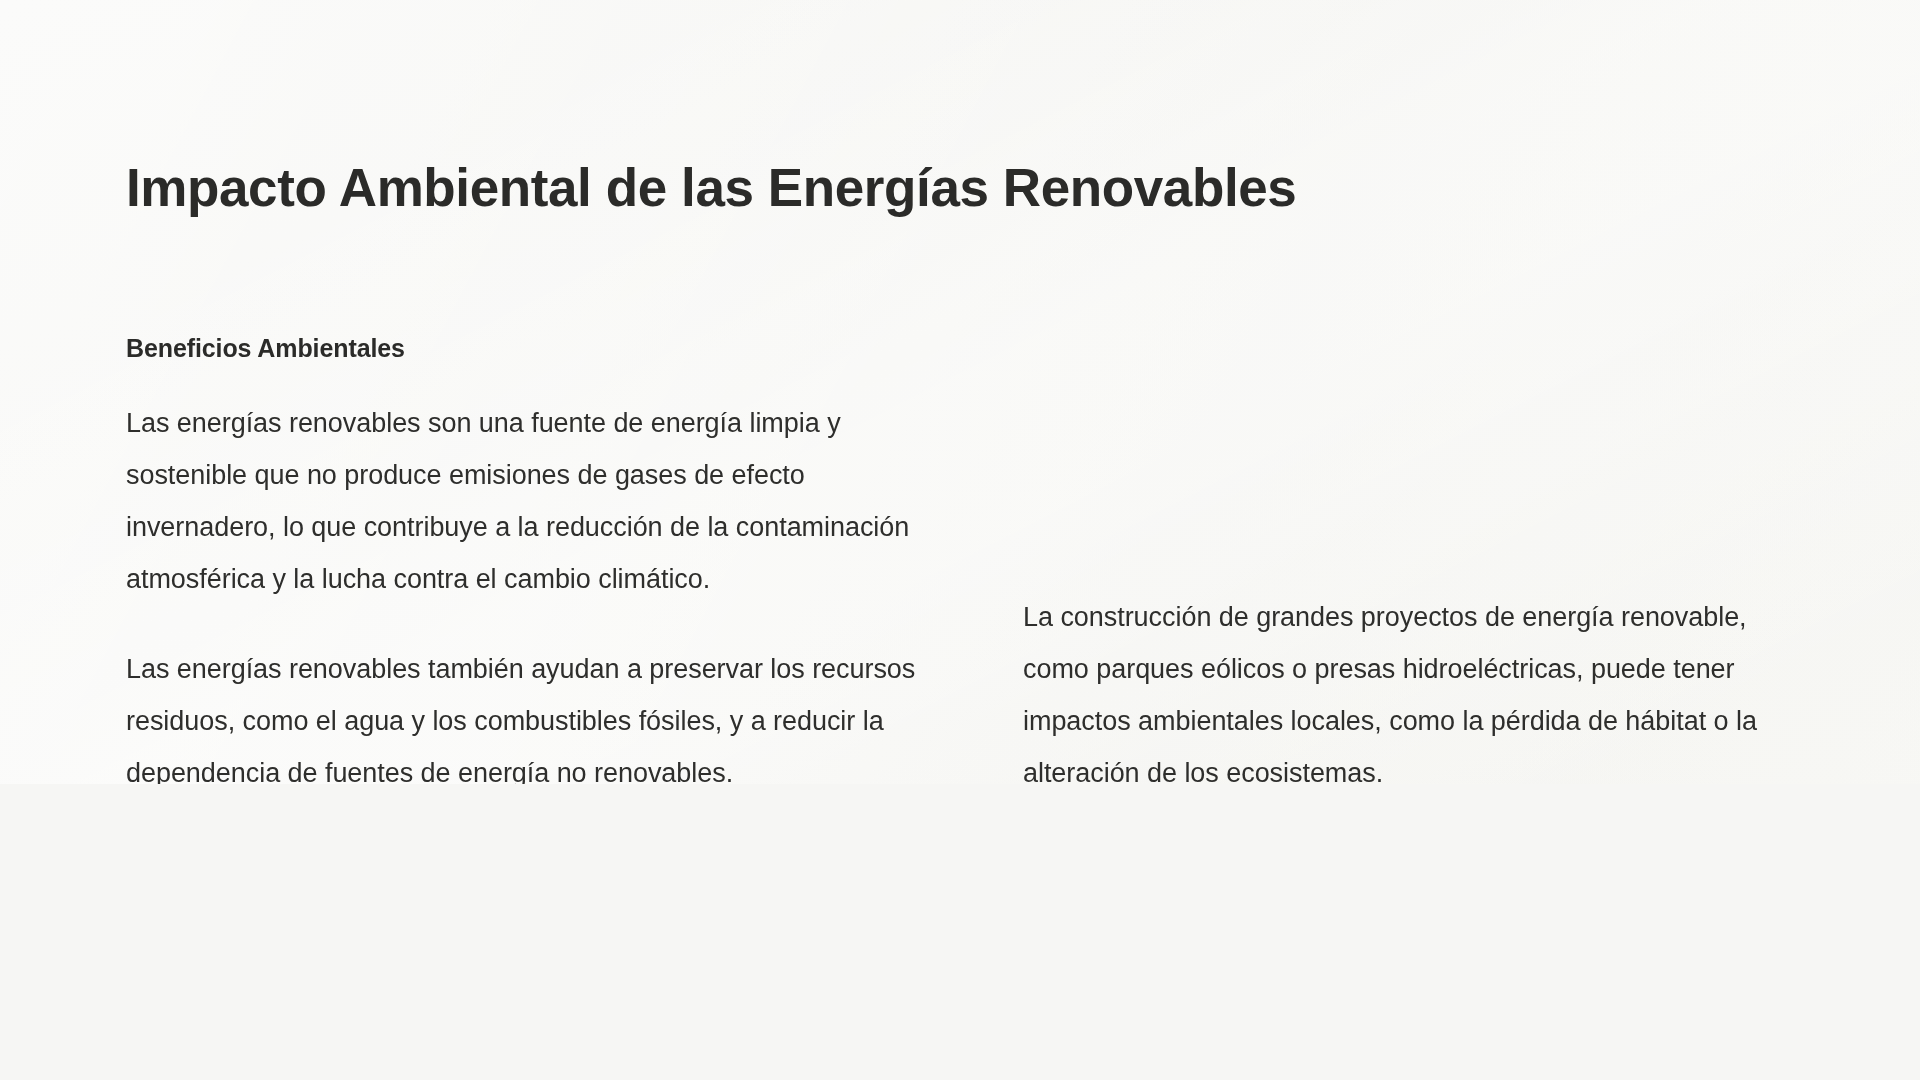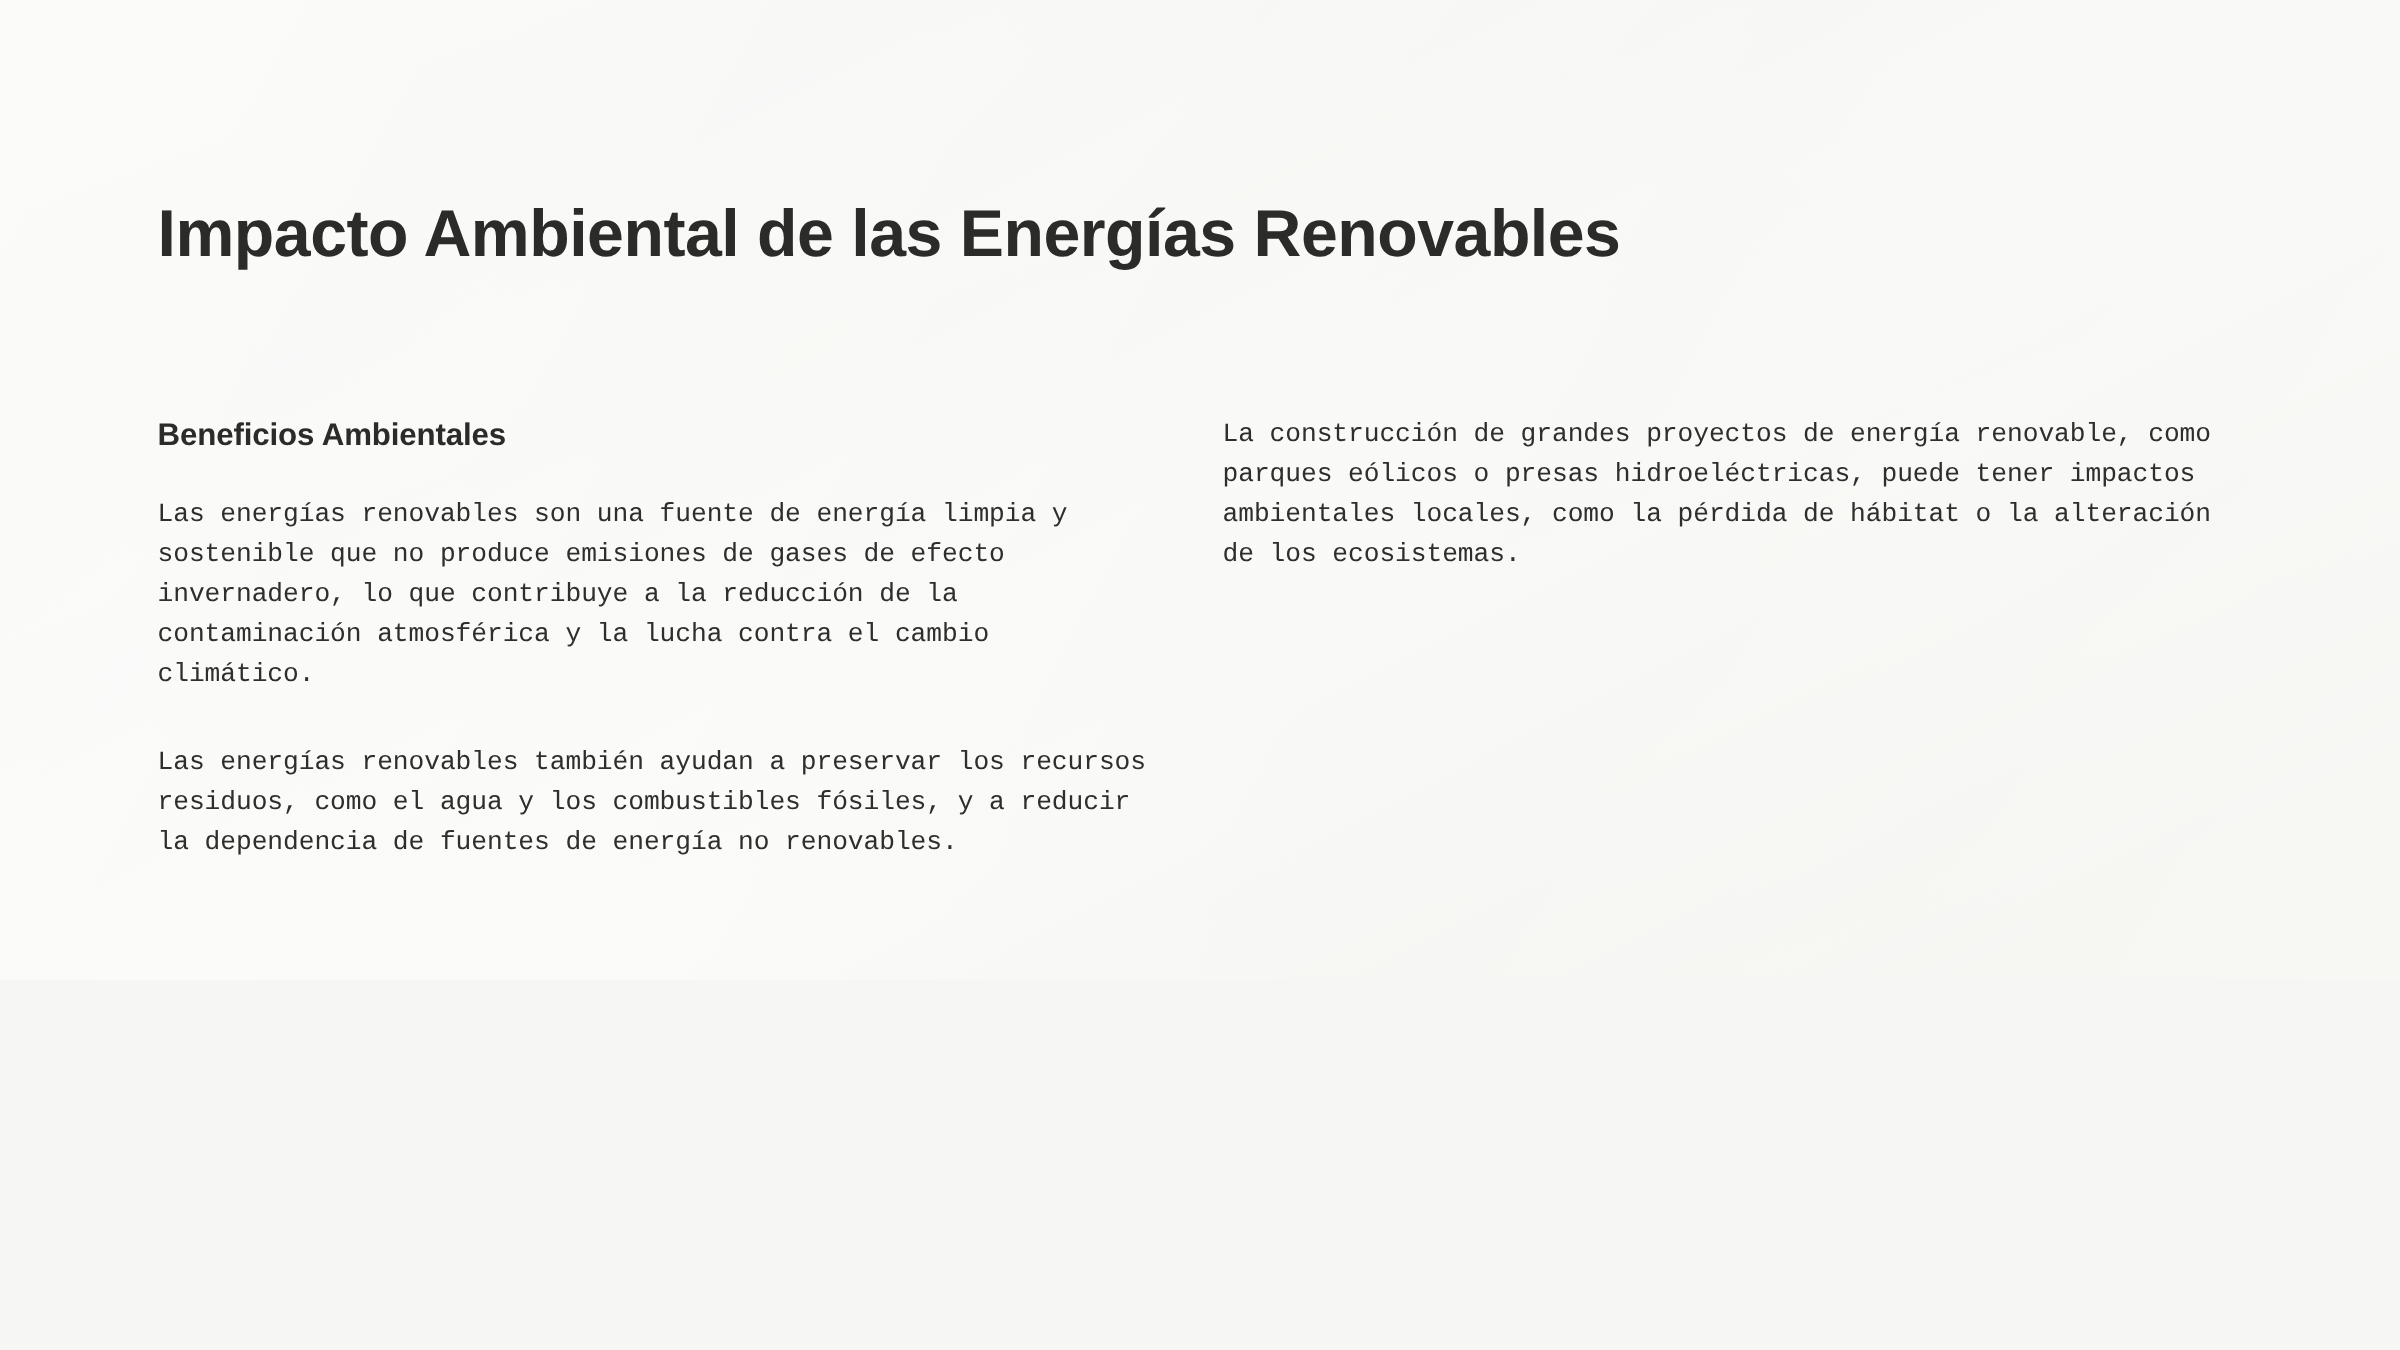--- a/index.html
+++ b/index.html
@@ -70,44 +70,44 @@
     white-space: nowrap;
   }
 
   
   .columns {
     position: absolute;
     left: 126px;
     top: 333px;
     width: 1690px;
     display: flex;
-    gap: 60px;
+    gap: 105px;
+    align-items: flex-end;
   }
   .column {
     width: 792px;
     flex: 0 0 792px;
   }
 
   .column-heading {
     margin: 0 0 34px 0;
     font-size: 25px;
     line-height: 1.2;
     font-weight: 700;
     letter-spacing: -0.1px;
     color: #2b2b29;
   }
 
   .paragraph {
     margin: 0 0 38px 0;
-    font-size: 21px;
-    line-height: 32px;
+    font-size: 27px;
+    line-height: 52px;
     font-weight: 400;
     color: #2e2e2c;
     letter-spacing: -0.05px;
-    font-family: Liberation Mono, monospace;
   }
   .paragraph:last-child {
     margin-bottom: 0;
   }
 </style>
 </head>
 <body>
 
 <div class="slide">
 

